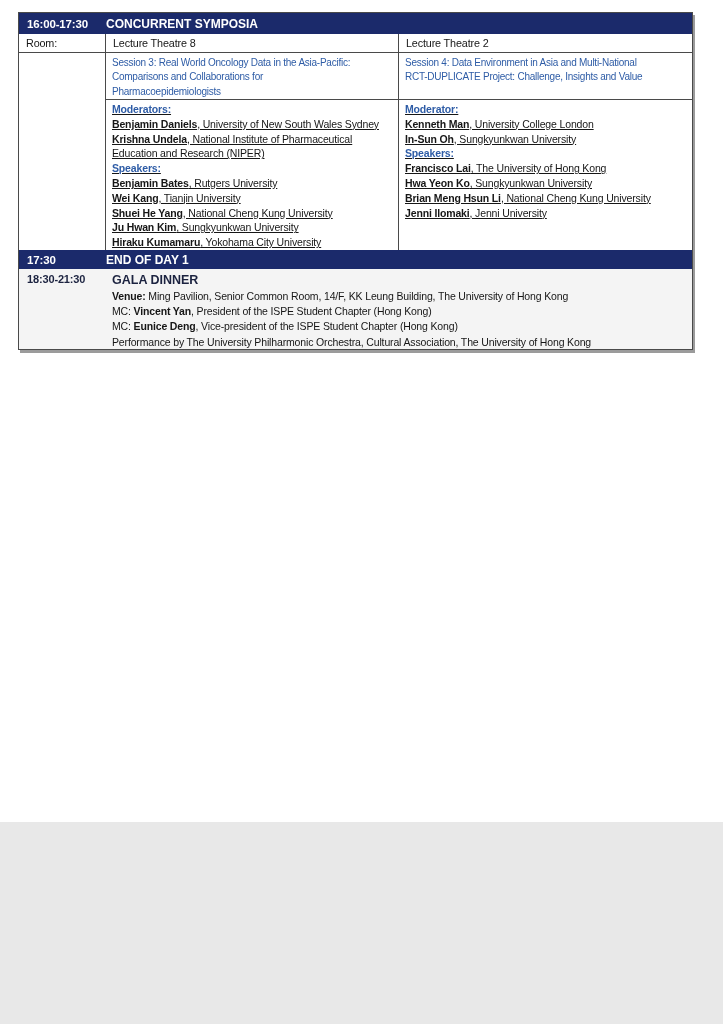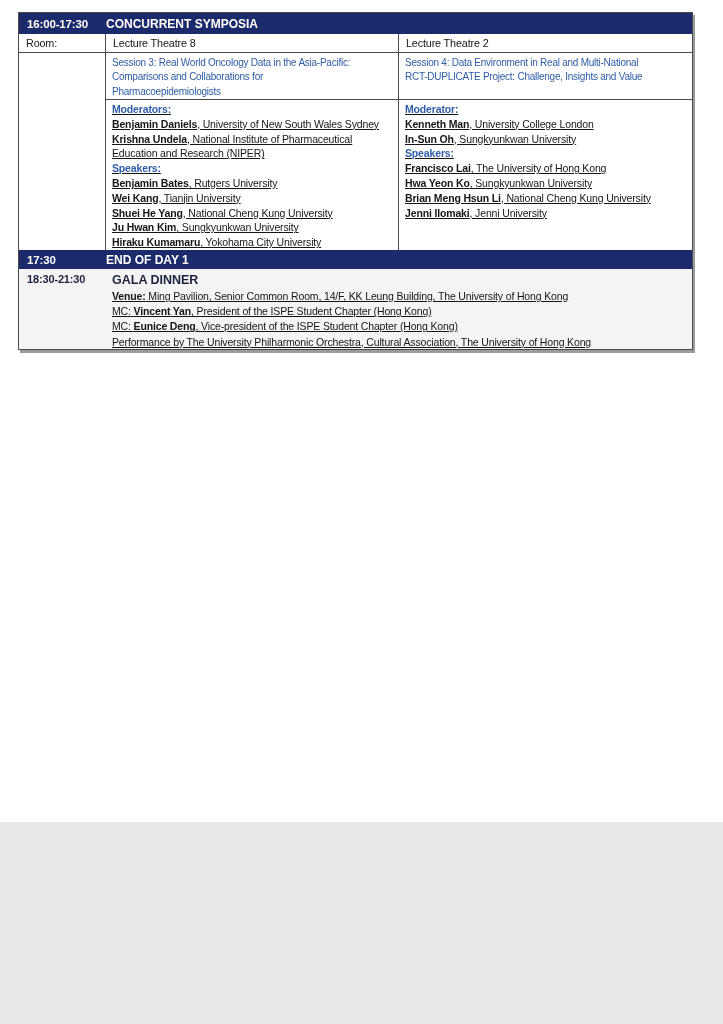--- a/index.html
+++ b/index.html
@@ -88,21 +88,21 @@
     color: var(--dark-text);
   }
   .gala-content { grid-column: 2 / 4; padding: 3px 6px 0 6px; }
   .gala-title {
     font-weight: 700;
     font-size: 12.5px;
     color: var(--dark-text);
     line-height: 17px;
     letter-spacing: 0;
   }
-  .gala-content .line { line-height: 15.2px; text-decoration: underline; }
+  .gala-content .line { line-height: 15.2px; }
 </style>
 </head>
 <body>
 
 <div class="page">
   <div class="tbl">
 
     <div class="cell navy banner-time">16:00-17:30</div>
     <div class="cell navy banner-title span23">CONCURRENT SYMPOSIA</div>
 
@@ -111,21 +111,21 @@
     <div class="cell room-cell">Lecture Theatre 2</div>
 
     <div class="cell time-spacer"></div>
 
     <div class="cell session-cell session-title v-r">
         <div class="line"><span>Session 3: Real World Oncology Data in the Asia-Pacific:</span></div>
         <div class="line"><span>Comparisons and Collaborations for</span></div>
         <div class="line"><span>Pharmacoepidemiologists</span></div>
       </div>
     <div class="cell session-cell session-title">
-        <div class="line"><span>Session 4: Data Environment in Real and Multi-National</span></div>
+        <div class="line"><span>Session 4: Data Environment in Asia and Multi-National</span></div>
         <div class="line"><span>RCT-DUPLICATE Project: Challenge, Insights and Value</span></div>
       </div>
 
     <div class="cell people-cell v-r">
         <div class="line"><span class="lbl">Moderators:</span></div>
         <div class="line"><span class="b">Benjamin Daniels</span><span>, University of New South Wales Sydney</span></div>
         <div class="line"><span class="b">Krishna Undela</span><span>, National Institute of Pharmaceutical Education and Research (NIPER)</span></div>
         <div class="line"><span class="lbl">Speakers:</span></div>
         <div class="line"><span class="b">Benjamin Bates</span><span>, Rutgers University</span></div>
         <div class="line"><span class="b">Wei Kang</span><span>, Tianjin University</span></div>

